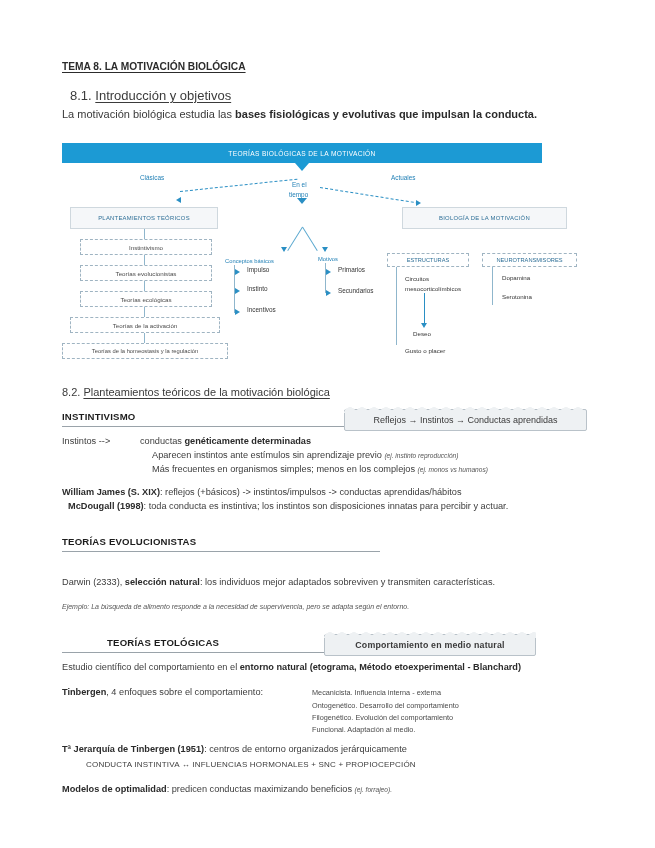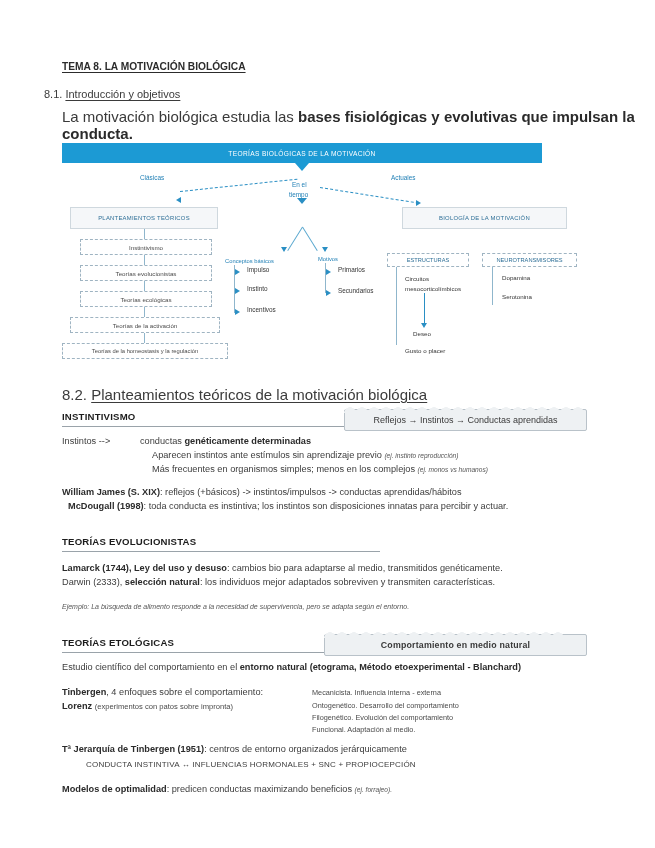--- a/index.html
+++ b/index.html
@@ -20,25 +20,25 @@
   .doc-title {
     position:absolute; left:62px; top:36px;
     font-size:9.6px; letter-spacing:.1px; color:#3b3b3b;
   }
   .tema {
     position:absolute; left:62px; top:61px;
     font-size:10.2px; font-weight:bold; color:#2c2c2c;
     text-decoration:underline; text-underline-offset:2px;
   }
   .sec-head {
-    position:absolute; left:44px; top:88px;
-    font-size:11px; color:#3b3b3b;
+    position:absolute; left:70px; top:88px;
+    font-size:13px; color:#3b3b3b;
   }
   .sec-head u { text-decoration:underline; text-underline-offset:2px;}
-  .intro-l1 { position:absolute; left:62px; top:108px; font-size:15px; }
+  .intro-l1 { position:absolute; left:62px; top:108px; font-size:11px; }
   .intro-l2 { position:absolute; left:62px; top:124px; font-size:9.4px; }
   b { font-weight:bold; color:#2b2b2b; }
 
   
   .diagram { position:absolute; left:62px; top:143px; width:520px; height:228px; }
   .dg-title {
     position:absolute; left:0; top:0; width:480px; height:20px;
     background:#1c9ad4; color:#ffffff; font-size:6.6px;
     display:flex; align-items:center; justify-content:center;
     letter-spacing:.35px;
@@ -76,21 +76,21 @@
   .dash-seg { position:absolute; height:0; border-top:1px dashed #2a8fc4; transform-origin: left center; }
   .arrow-down-sm {
     position:absolute; width:0; height:0;
     border-left:3.5px solid transparent; border-right:3.5px solid transparent;
     border-top:5px solid #2a8fc4;
   }
   .diag-leg { position:absolute; background:#5aa8cf; width:1px; transform-origin: top center; }
 
   
   .sub-head {
-    position:absolute; left:62px; font-size:15px; color:#3b3b3b;
+    position:absolute; left:62px; font-size:11px; color:#3b3b3b;
   }
   .sub-head u { text-decoration:underline; text-underline-offset:2px; }
   .s-title {
     position:absolute; left:62px; font-size:9.6px; font-weight:bold;
     color:#1c1c1c; letter-spacing:.2px;
   }
   .rule { position:absolute; height:1px; background:#9aa3aa; }
   .callout {
     position:absolute; background:#eef1f3; border:1px solid #b9c2c9;
     color:#3a3a3a; font-size:9.0px;
@@ -230,41 +230,35 @@
   <div class="para" style="left:62px; top:486px;">
     <b>William James (S. XIX)</b><span>: reflejos (+básicos) -&gt; instintos/impulsos -&gt; conductas aprendidas/hábitos</span>
   </div>
   <div class="para" style="left:68px; top:500px;">
     <b>McDougall (1998)</b><span>: toda conducta es instintiva; los instintos son disposiciones innatas para percibir y actuar.</span>
   </div>
 
   <div class="s-title" style="top:536px;">TEORÍAS EVOLUCIONISTAS</div>
   <div class="rule" style="left:62px; top:551px; width:318px;"></div>
 
-  <div class="para" style="left:62px; top:562px;">
-    <b>Lamarck (1744), Ley del uso y desuso</b><span>: cambios bio para adaptarse al medio, transmitidos genéticamente.</span>
-  </div>
   <div class="para" style="left:62px; top:576px;">
     <span>Darwin (2333), </span><b>selección natural</b><span>: los individuos mejor adaptados sobreviven y transmiten características.</span>
   </div>
   <div class="para small-it" style="left:62px; top:600px; font-size:7px;">Ejemplo: La búsqueda de alimento responde a la necesidad de supervivencia, pero se adapta según el entorno.</div>
 
-  <div class="s-title" style="top:637px;">TEORÍAS ETOLÓGICAS</div>
+  <div class="s-title" style="top:637px;margin-left:45px;">TEORÍAS ETOLÓGICAS</div>
   <div class="rule" style="left:62px; top:652px; width:262px;"></div>
-  <div class="callout bold" style="left:324px; top:634px; width:263px; height:22px;">Comportamiento en medio natural</div>
+  <div class="callout bold" style="left:324px; top:634px; width:212px; height:22px;">Comportamiento en medio natural</div>
 
   <div class="para" style="left:62px; top:661px;">
     <span>Estudio científico del comportamiento en el </span><b>entorno natural (etograma, Método etoexperimental - Blanchard)</b>
   </div>
 
   <div class="para" style="left:62px; top:686px;">
     <b>Tinbergen</b><span>, 4 enfoques sobre el comportamiento:</span>
-  </div>
-  <div class="para" style="left:62px; top:700px;">
-    <b>Lorenz </b><span class="sm">(experimentos con patos sobre impronta)</span>
   </div>
 
   <div class="col-r" style="left:312px; top:687px;">Mecanicista. Influencia interna - externa</div>
   <div class="col-r" style="left:312px; top:700px;">Ontogenético. Desarrollo del comportamiento</div>
   <div class="col-r" style="left:312px; top:712px;">Filogenético. Evolución del comportamiento</div>
   <div class="col-r" style="left:312px; top:724px;">Funcional. Adaptación al medio.</div>
 
   <div class="para" style="left:62px; top:743px;">
     <b>Tª Jerarquía de Tinbergen (1951)</b><span>: centros de entorno organizados jerárquicamente</span>
   </div>

